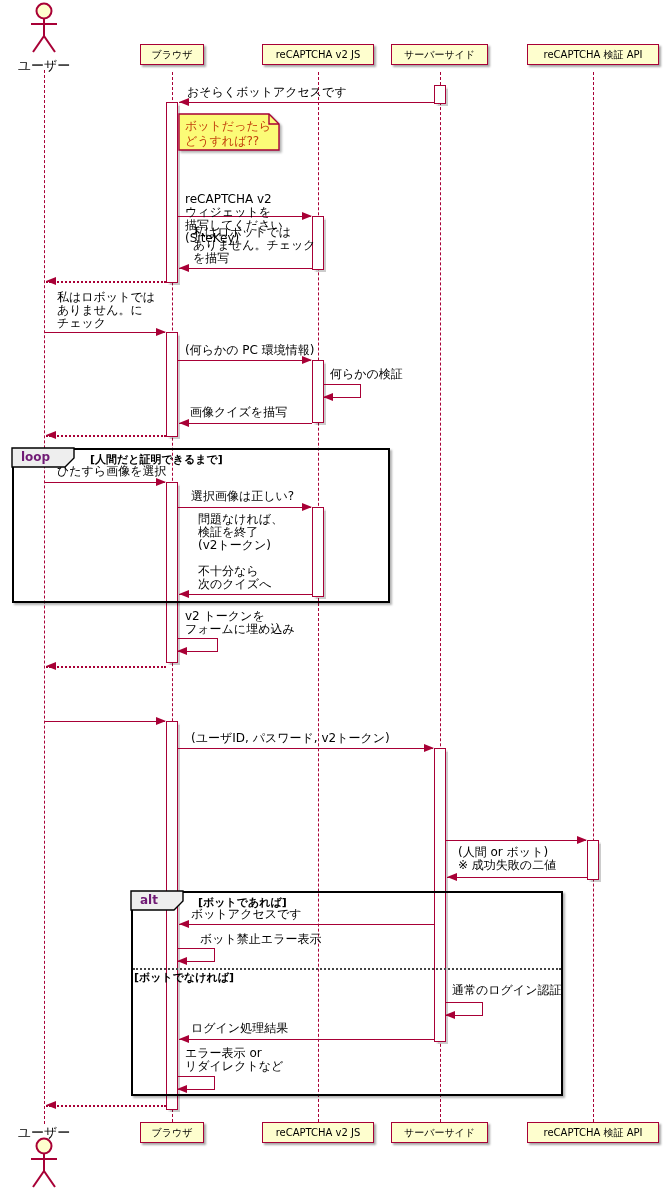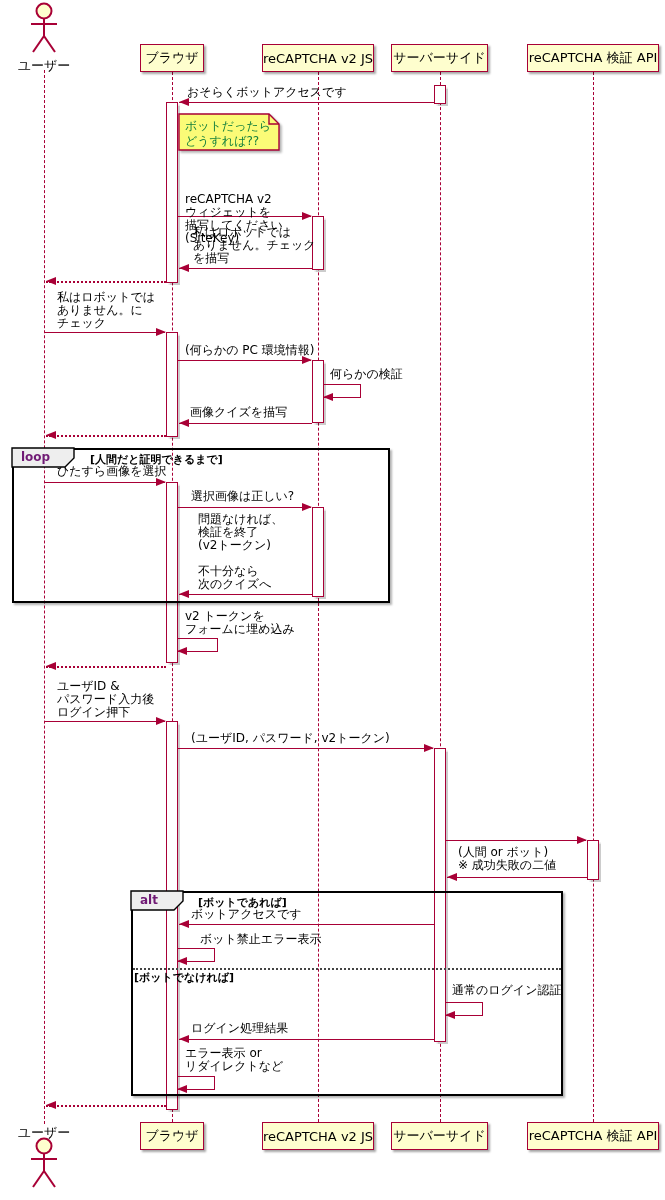--- a/index.html
+++ b/index.html
@@ -1,33 +1,33 @@
 <!DOCTYPE html>
 <html><head>
 <meta charset="utf-8">
 <style>
   html,body{margin:0;padding:0;background:#ffffff;}
   .canvas{position:relative;width:665px;height:1200px;background:#ffffff;overflow:hidden;
           font-family:"DejaVu Sans","Liberation Sans",sans-serif;}
   .lifeline{position:absolute;width:0;border-left:1px dashed #A80036;}
-  .pbox{position:absolute;box-sizing:border-box;height:28px;background:#FEFECE;
+  .pbox{position:absolute;box-sizing:border-box;height:21px;background:#FEFECE;
         border:1.6px solid #A80036;box-shadow:2px 2px 2px rgba(0,0,0,.35);
         display:flex;align-items:center;justify-content:center;
-        font-size:13px;color:#000;white-space:nowrap;}
+        font-size:10px;color:#000;white-space:nowrap;}
   .activation{position:absolute;width:12px;background:#ffffff;border:1px solid #A80036;
               box-sizing:border-box;box-shadow:1.5px 1.5px 1px rgba(0,0,0,.2);}
   .msg-line{position:absolute;height:0;border-top:1.4px solid #A80036;}
   .msg-line.dotted{border-top:2px dotted #A80036;}
   .head{position:absolute;width:0;height:0;border-top:4.5px solid transparent;
         border-bottom:4.5px solid transparent;}
   .head-left{border-right:10px solid #A80036;}
   .head-right{border-left:10px solid #A80036;}
   .msg-text{position:absolute;font-size:12px;line-height:13px;color:#000;white-space:pre;}
   .self-rect{position:absolute;box-sizing:border-box;border:1.4px solid #A80036;border-left:none;}
-  .note-text{position:absolute;font-size:12px;line-height:15px;color:#15803d;white-space:pre;}
+  .note-text{position:absolute;font-size:12px;line-height:15px;color:#c2410c;white-space:pre;}
   .frame{position:absolute;box-sizing:border-box;border:2px solid #000;
          box-shadow:2px 2px 2px rgba(0,0,0,.3);}
   .frame-label{position:absolute;font-size:12px;font-weight:bold;color:#701a75;}
   .guard{position:absolute;font-size:11px;font-weight:bold;color:#000;white-space:pre;}
   .divider{position:absolute;height:0;border-top:2px dotted #444;}
   .actor-label{position:absolute;font-size:13px;color:#000;text-align:center;white-space:nowrap;}
   svg{position:absolute;overflow:visible;}
 </style>
 </head>
 <body>
@@ -115,23 +115,20 @@
 不十分なら
 次のクイズへ</div>
     <div class="self-rect" style="left: 178px; top: 638px; width: 40px; height: 14px;"></div>
     <div class="head head-left" style="left: 177px; top: 647px;"></div>
     <div class="msg-text" style="left: 185px; top: 610px;">v2 トークンを
 フォームに埋め込み</div>
     <div class="msg-line dotted" style="left: 46px; top: 666px; width: 120px;"></div>
     <div class="head head-left" style="left: 46px; top: 662px;"></div>
     <div class="msg-line" style="left: 44px; top: 721px; width: 121px;"></div>
     <div class="head head-right" style="left: 156px; top: 717px;"></div>
-    <div class="msg-text" style="left: 57px; top: 680px;">ユーザID &amp;
-パスワード入力後
-ログイン押下</div>
     <div class="msg-line" style="left: 178px; top: 748px; width: 255px;"></div>
     <div class="head head-right" style="left: 424px; top: 744px;"></div>
     <div class="msg-text" style="left: 191px; top: 732px;">(ユーザID, パスワード, v2トークン)</div>
     <div class="msg-line" style="left: 446px; top: 840px; width: 140px;"></div>
     <div class="head head-right" style="left: 577px; top: 836px;"></div>
     <div class="msg-line" style="left: 447px; top: 877px; width: 140px;"></div>
     <div class="head head-left" style="left: 447px; top: 873px;"></div>
     <div class="msg-text" style="left: 458px; top: 846px;">(人間 or ボット)
 ※ 成功失敗の二値</div>
     <div class="msg-line" style="left: 179px; top: 924px; width: 255px;"></div>

